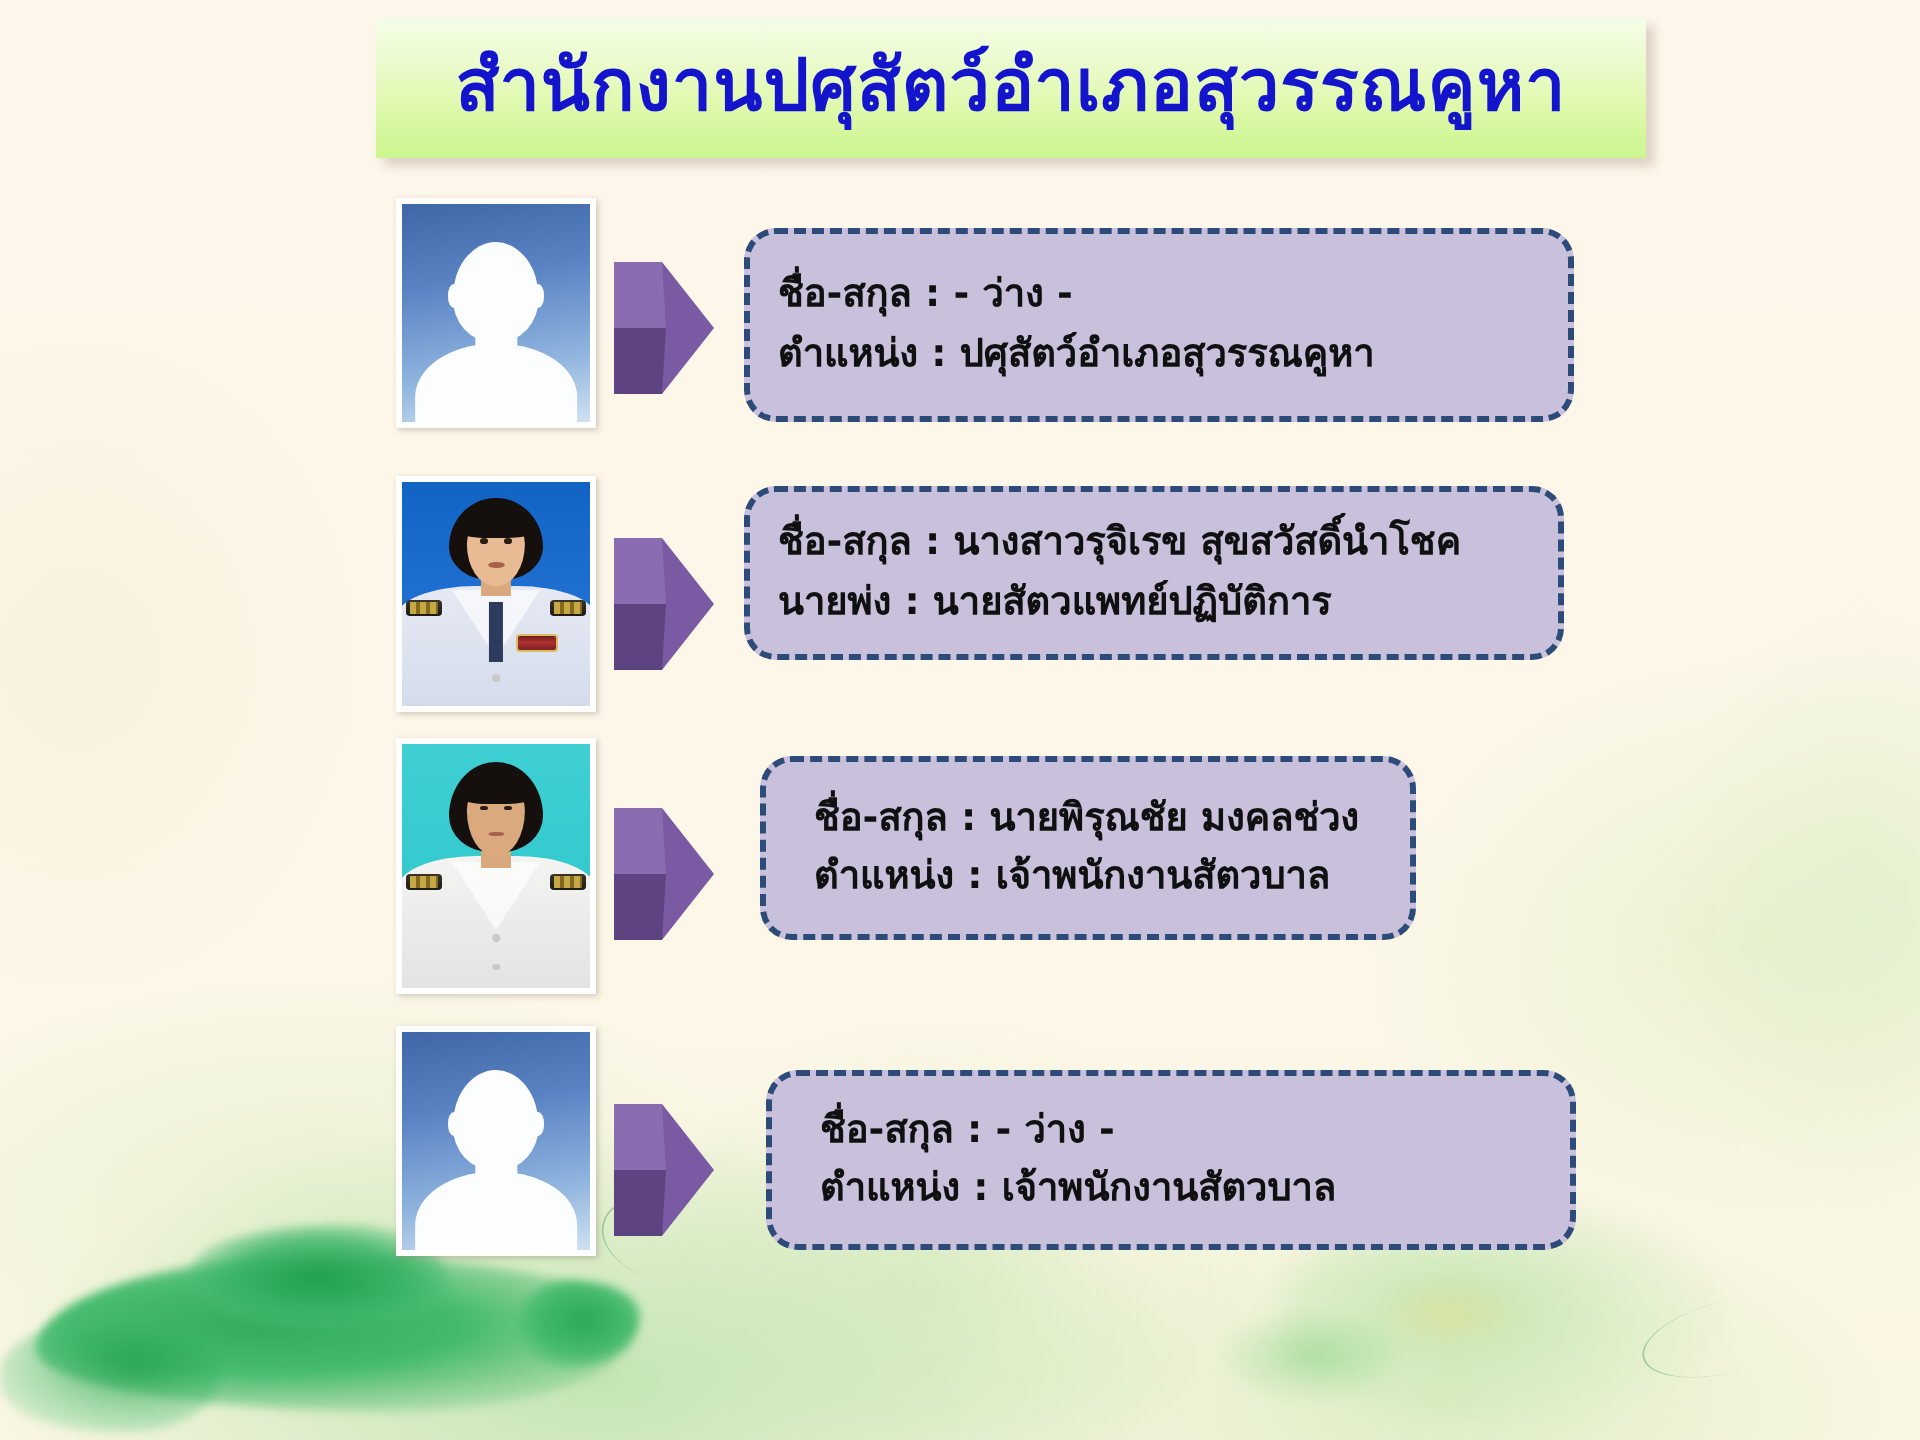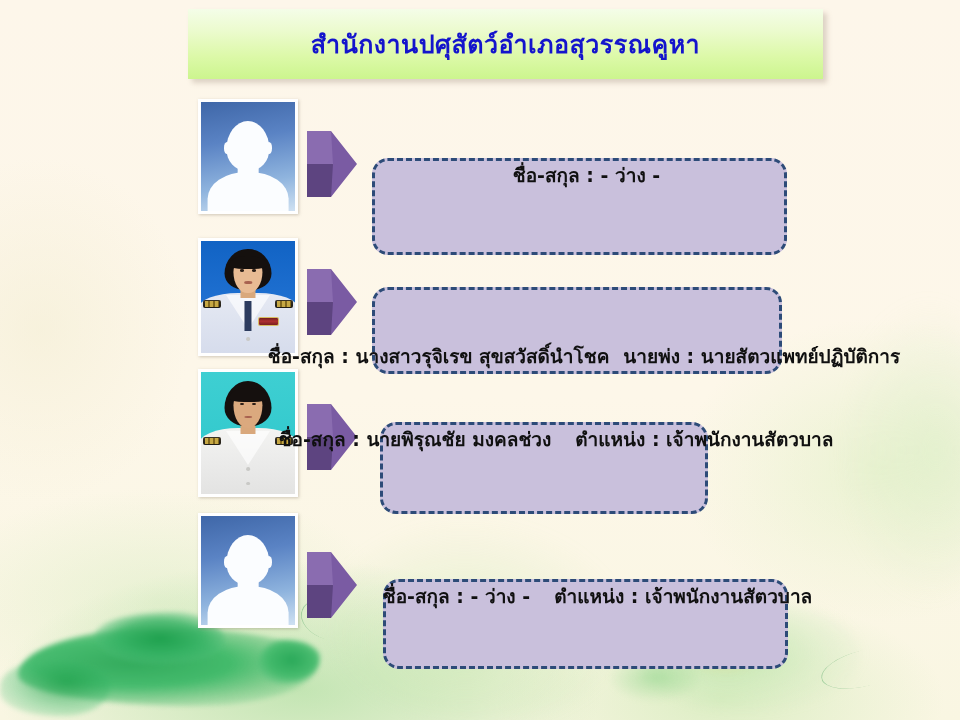--- a/index.html
+++ b/index.html
@@ -99,21 +99,21 @@
     top: 9px;
     width: 635px;
     height: 70px;
     background: linear-gradient(180deg, #f4fde8 0%, #ecfbcf 30%, #dcf9a8 68%, #ccf58e 100%);
     box-shadow: 4px 4px 5px rgba(140,120,100,0.28);
     display: flex;
     align-items: center;
     justify-content: center;
   }
   .banner-title {
-    font-size: 25px;
+    font-size: 36px;
     font-weight: 700;
     color: #1414cc;
     letter-spacing: .5px;
     line-height: 1;
     white-space: nowrap;
     text-align: right;
   }
 
   
   .row { position: absolute; }
@@ -261,23 +261,22 @@
   .arrow svg { display: block; width: 100%; height: 100%; }
 
   
   .card {
     position: absolute;
     background: #c9c0dc;
     border: 3px dashed #2d4b78;
     border-radius: 16px;
     box-sizing: border-box;
     display: flex;
-    flex-direction: row;
+    flex-direction: column;
     justify-content: center;
-    margin-top: 44px;
   }
   .card-line {
     font-size: 19px;
     font-weight: 700;
     color: #101010;
     line-height: 1.55;
     white-space: nowrap;
   }
   .card-name   { padding-left: 14px; }
   .card-pos    { padding-left: 14px; }
@@ -319,20 +318,21 @@
     <div class="arrow" style="left:305px; top:125px;">
       <svg viewBox="0 0 54 78" xmlns="http://www.w3.org/2000/svg">
         <polygon points="2,6 26,6 52,39 26,72 2,72 28,39" fill="#7a5ba3"></polygon>
         <polygon points="2,6 26,6 28,39 2,39" fill="#8a6cb0"></polygon>
         <polygon points="2,72 26,72 28,39 2,39" fill="#5d4480"></polygon>
       </svg>
     </div>
 
     <div class="card" style="left:372px; top:114px; width:415px; height:97px;">
       <div class="card-line card-name">ชื่อ-สกุล :  - ว่าง -</div>
+      <div class="card-line card-pos">ตำแหน่ง : ปศุสัตว์อำเภอสุวรรณคูหา</div>
     </div>
   </div>
 
   <div class="row">
     <div class="photo-frame" style="left:198px; top:238px; width:100px; height:118px;">
       <div class="photo-inner">
         <div class="ph-portrait pb-royal">
           <div class="p-uniform"></div>
           <div class="p-collar-v"></div>
           <div class="p-tie"></div>
@@ -352,21 +352,21 @@
     </div>
 
     <div class="arrow" style="left:305px; top:263px;">
       <svg viewBox="0 0 54 78" xmlns="http://www.w3.org/2000/svg">
         <polygon points="2,6 26,6 52,39 26,72 2,72 28,39" fill="#7a5ba3"></polygon>
         <polygon points="2,6 26,6 28,39 2,39" fill="#8a6cb0"></polygon>
         <polygon points="2,72 26,72 28,39 2,39" fill="#5d4480"></polygon>
       </svg>
     </div>
 
-    <div class="card" style="left:372px; top:243px; width:410px; height:87px;align-items:flex-end;">
+    <div class="card" style="left:372px; top:243px; width:410px; height:87px;">
       <div class="card-line card-name">ชื่อ-สกุล : นางสาวรุจิเรข  สุขสวัสดิ์นำโชค</div>
       <div class="card-line card-pos">นายพ่ง : นายสัตวแพทย์ปฏิบัติการ</div>
     </div>
   </div>
 
   <div class="row">
     <div class="photo-frame" style="left:198px; top:369px; width:100px; height:128px;">
       <div class="photo-inner">
         <div class="ph-portrait pb-cyan">
           <div class="p-uniform white"></div>

